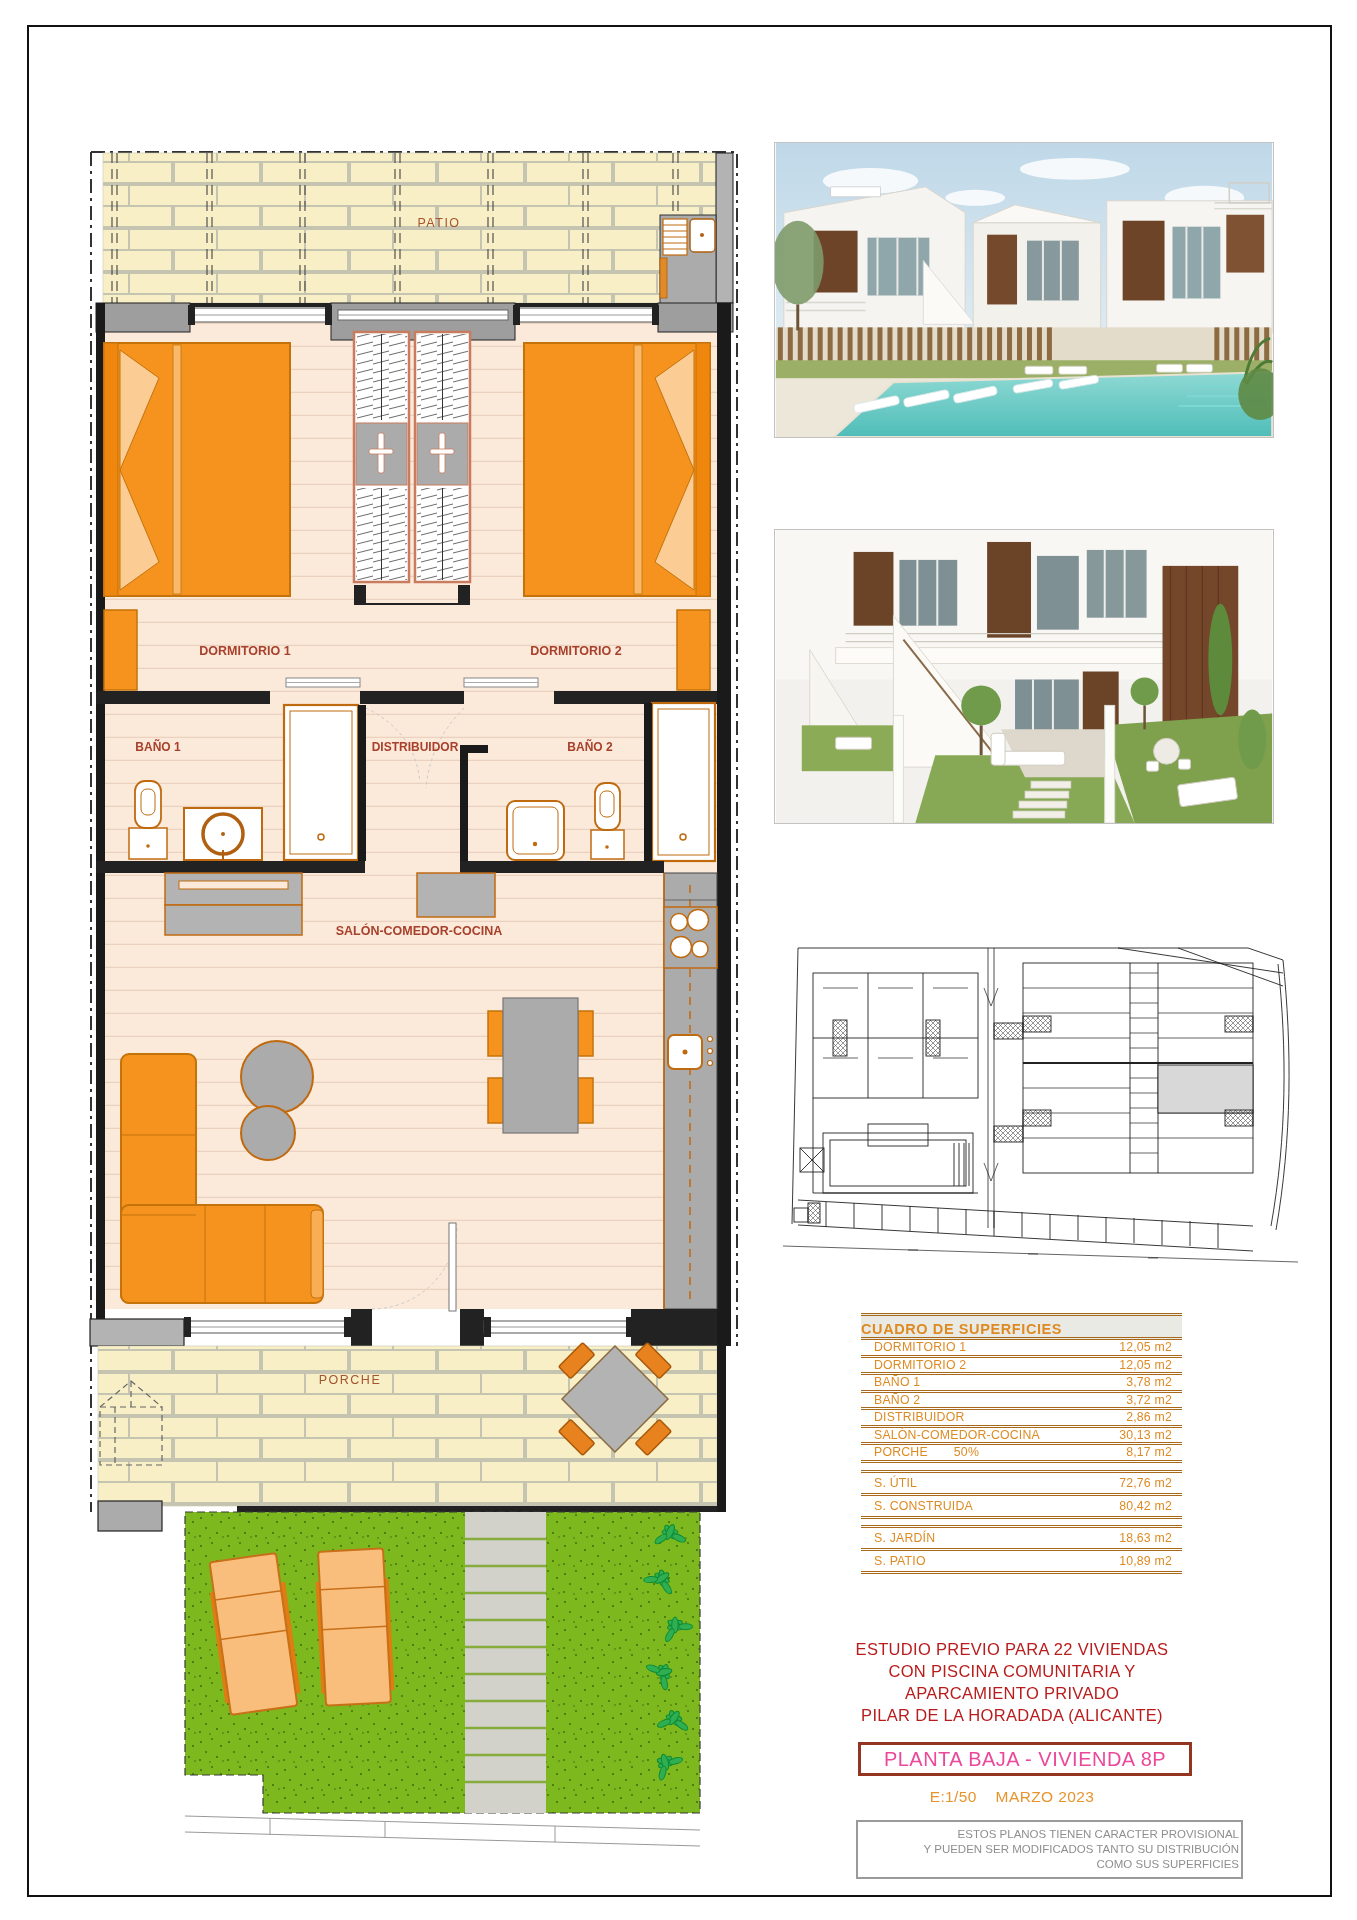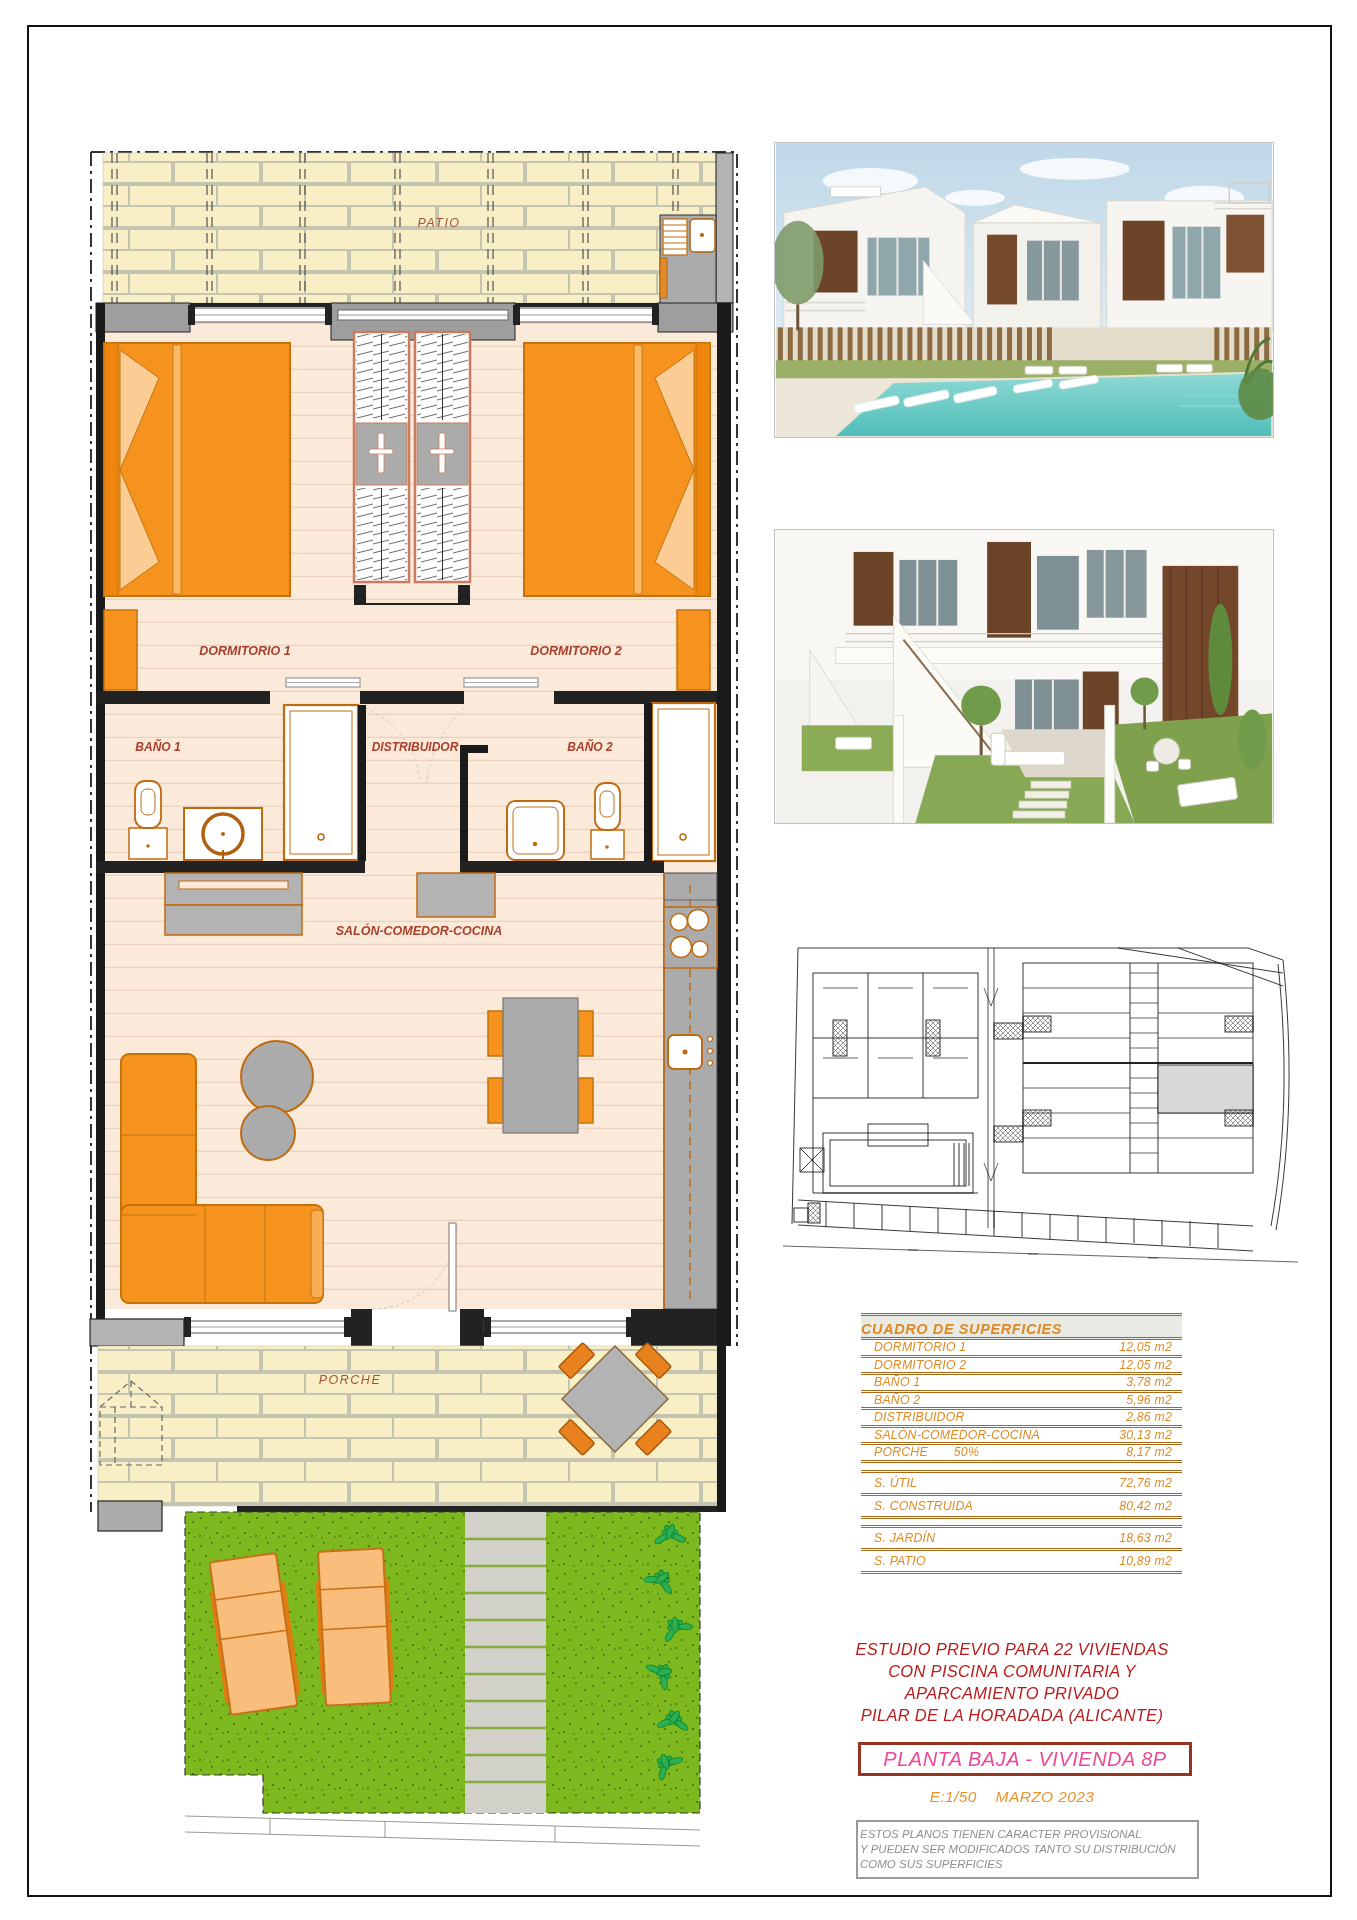--- a/index.html
+++ b/index.html
@@ -1,17 +1,17 @@
 <!DOCTYPE html>
 <html><head>
 <meta charset="utf-8">
 <style>
   html,body{margin:0;padding:0;background:#e8e8e8;}
   *{box-sizing:border-box;}
-  #page{position:relative;width:1357px;height:1920px;background:#ffffff;font-family:"Liberation Sans",sans-serif;overflow:hidden;font-style:italic;}
+  #page{position:relative;width:1357px;height:1920px;background:#ffffff;font-family:"Liberation Sans",sans-serif;overflow:hidden;}
   .sheet-frame{position:absolute;left:27px;top:25px;width:1305px;height:1872px;border:2px solid #111;}
   svg text{font-family:"Liberation Sans",sans-serif;}
 
   .photo{position:absolute;border:1px solid #c2c2c2;background:#fff;}
   #render1{left:774px;top:142px;width:500px;height:296px;}
   #render2{left:774px;top:529px;width:500px;height:295px;}
   #siteplan{position:absolute;left:778px;top:928px;width:537px;height:342px;background:#fff;}
 
   
   #surftable{position:absolute;left:861px;top:1313px;width:321px;color:#DE8A22;}
@@ -21,21 +21,21 @@
   .st-row .st-value{margin-left:auto;}
   .st-totals .st-row{height:23px;}
   .st-totals{margin-top:7px;border-top:3px double #A86A1A;}
   .st-totals.g2{margin-top:6px;text-align:center;}
 
   
   #titleblock{position:absolute;left:828px;top:1638px;width:368px;text-align:center;color:#b91c1c;font-size:16.5px;line-height:22px;letter-spacing:.3px;}
   #planbox{position:absolute;left:858px;top:1742px;width:334px;height:34px;border:3px solid #943522;color:#ec4899;font-size:20px;letter-spacing:.5px;text-align:center;line-height:28px;}
   #scaleline{position:absolute;left:828px;top:1788px;width:368px;text-align:center;color:#E8942C;font-size:15.5px;letter-spacing:.4px;}
   #scaleline span{margin:8px 7px;}
-  #disclaimer{position:absolute;left:856px;top:1820px;width:343px;border:2px solid #9A9A9A;color:#8F8F8F;font-size:11.5px;line-height:15px;text-align:left;padding:5px 2px;}
+  #disclaimer{position:absolute;left:856px;top:1820px;width:387px;border:2px solid #9A9A9A;color:#8F8F8F;font-size:11.5px;line-height:15px;text-align:right;padding:5px 2px;}
 </style>
 </head>
 <body>
 
 <div id="page">
   <div class="sheet-frame"></div>
 
   <svg id="floorplan" style="position:absolute;left:85px;top:140px;" width="660" height="1720" viewBox="0 0 660 1720">
     <defs>
       <pattern id="brick" width="88" height="44" patternUnits="userSpaceOnUse">
@@ -606,21 +606,21 @@
       <div class="st-row">
           <span class="st-label">DORMITORIO 2</span>
           <span class="st-value">12,05 m2</span>
         </div>
       <div class="st-row">
           <span class="st-label">BAÑO 1</span>
           <span class="st-value">3,78 m2</span>
         </div>
       <div class="st-row">
           <span class="st-label">BAÑO 2</span>
-          <span class="st-value">5,96 m2</span>
+          <span class="st-value">3,72 m2</span>
         </div>
       <div class="st-row">
           <span class="st-label">DISTRIBUIDOR</span>
           <span class="st-value">2,86 m2</span>
         </div>
       <div class="st-row">
           <span class="st-label">SALÓN-COMEDOR-COCINA</span>
           <span class="st-value">30,13 m2</span>
         </div>
       <div class="st-row">

